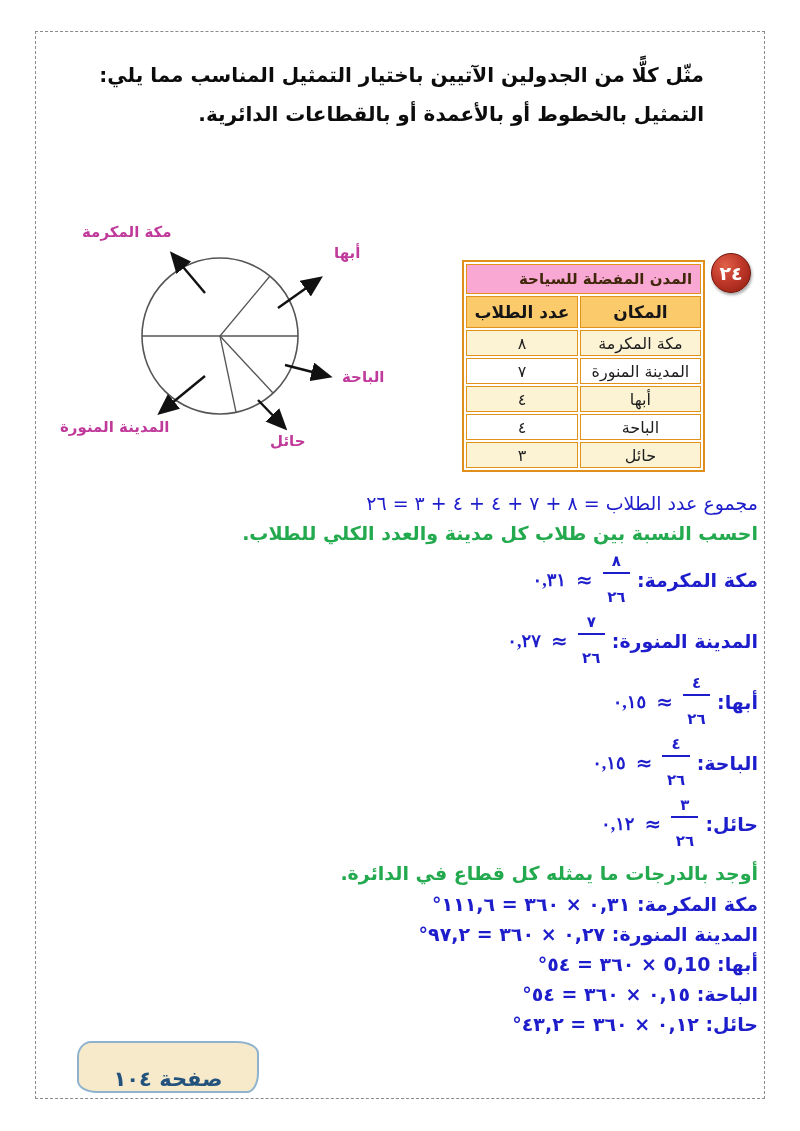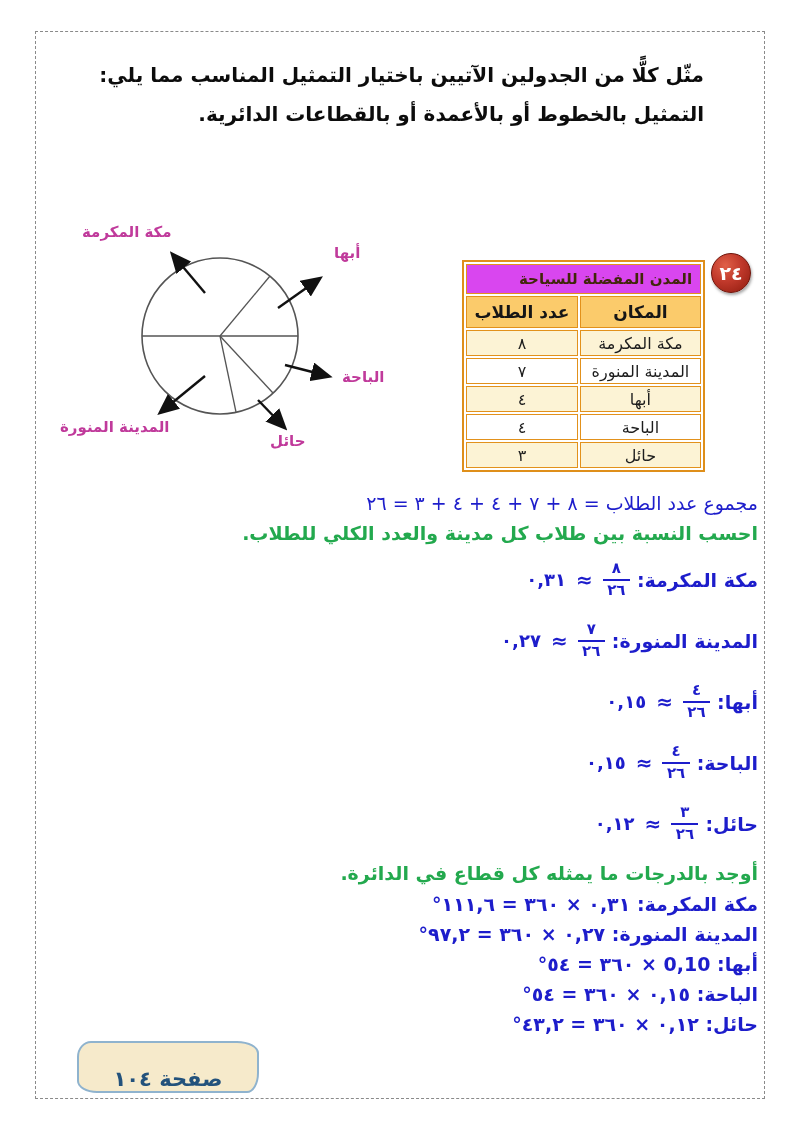--- a/index.html
+++ b/index.html
@@ -33,21 +33,21 @@
   .city-table{
     position:absolute;left:462px;top:260px;width:243px;
     border-collapse:separate;border-spacing:2px;
     background:#fff;border:2px solid #df8f1a;
     direction:rtl;
   }
   .city-table th,.city-table td{
     border:1px solid #e2911b;text-align:center;padding:0 4px;
   }
   .city-table .t-title{
-    background:#d946ef;height:28px;
+    background:#f9a8d4;height:28px;
     font-size:15px;font-weight:bold;color:#41270a;padding-left:48px;
   }
   .city-table .t-head{
     background:#fbcb6b;height:30px;
     font-size:17px;font-weight:bold;color:#161616;
   }
   .city-table td{height:24px;font-size:16px;color:#1d1d1d;}
   .city-table .col-place{width:52%;}
   .row-odd td{background:#fcf3d5;}
   .row-even td{background:#ffffff;}
@@ -70,23 +70,23 @@
   }
   .sum-line{color:#1d1dcb;font-size:19px;font-weight:normal;line-height:30px;}
   .instr{color:#23a94e;font-size:19px;font-weight:bold;line-height:31px;}
   .frac-row{
     height:61px;display:flex;align-items:center;gap:7px;
     color:#1d1dcb;font-weight:bold;
   }
   .frac-row .f-label{font-size:19px;}
   .frac{display:inline-block;text-align:center;line-height:1.15;}
   .frac .num{display:block;font-size:15px;padding:0 9px 1px;border-bottom:2px solid #1d1dcb;}
-  .frac .den{display:block;font-size:15px;padding-top:1px;}
+  .frac .den{display:block;font-size:15px;padding-top:15px;}
   .frac-row .f-approx{font-size:20px;padding:0 3px;}
-  .frac-row .f-value{font-size:18px;}
+  .frac-row .f-value{font-size:18px;font-family:Liberation Serif, serif;}
   .deg-block{margin-top:4px;}
   .deg-line{color:#1d1dcb;font-size:19px;font-weight:bold;line-height:30px;}
   
   .page-badge{
     position:absolute;left:77px;top:1041px;width:178px;height:48px;
     background:#f6eacb;
     border:2px solid #8fb3ce;
     border-radius:14px 22px 12px 20px / 16px 12px 20px 12px;
     display:flex;align-items:flex-end;justify-content:center;
     color:#23527c;font-size:21px;font-weight:bold;letter-spacing:2px;

